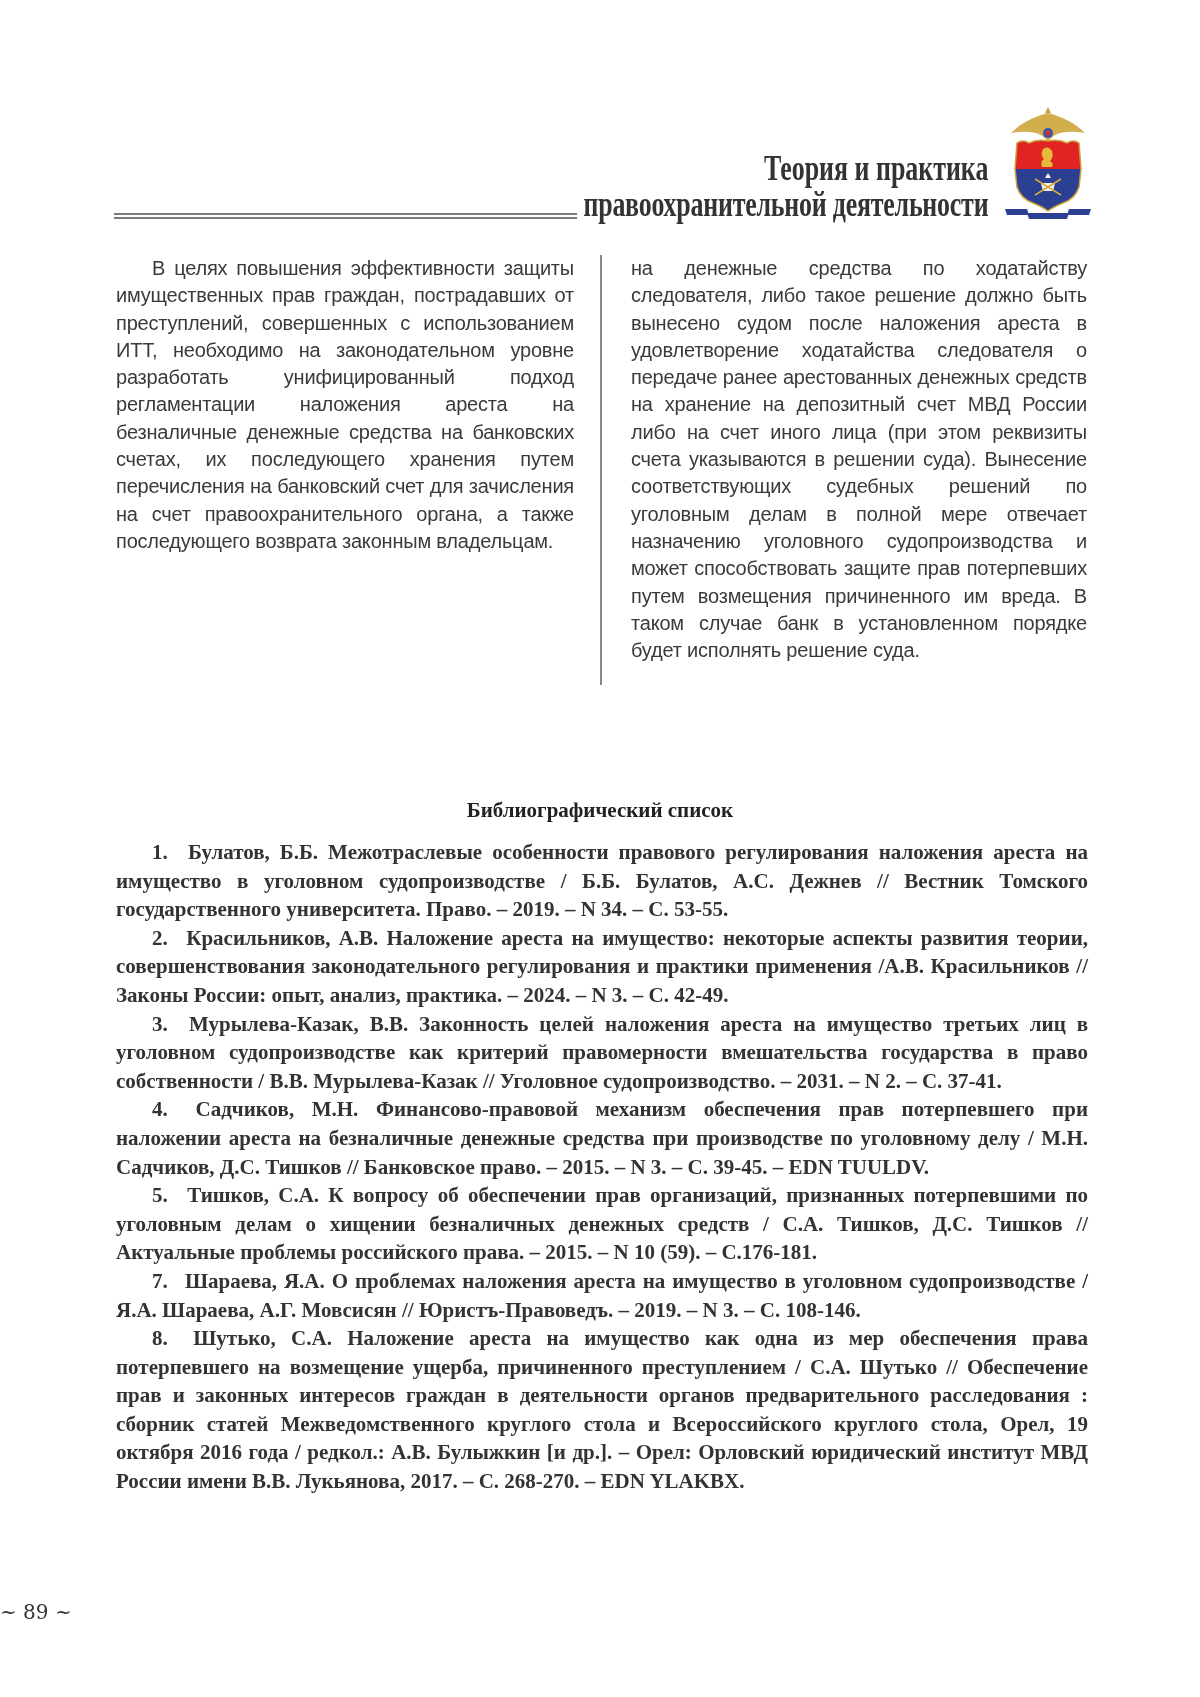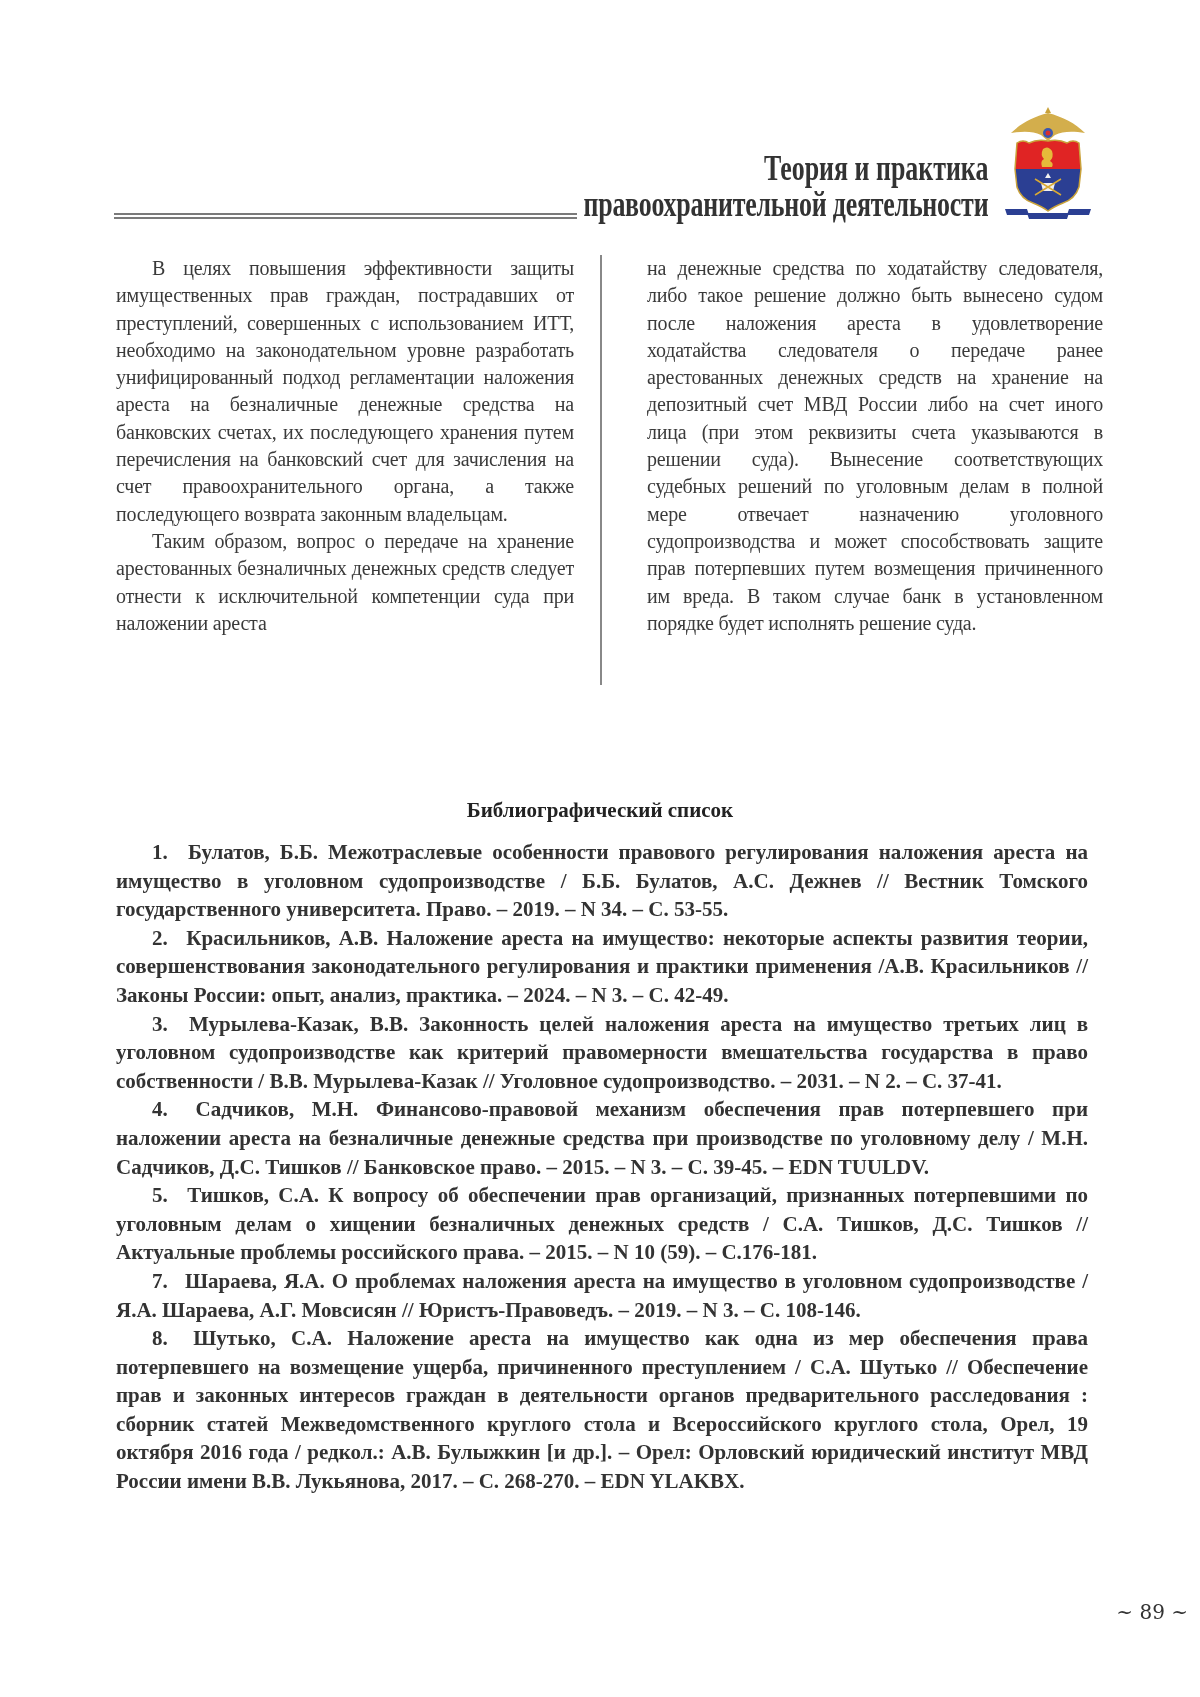--- a/index.html
+++ b/index.html
@@ -18,42 +18,42 @@
       font-family: "Liberation Serif", serif; font-weight: bold;
       color: #333; line-height: 36px; transform: scaleX(0.72); transform-origin: right top;
     }
     .header-title .l1 { font-size: 36px; display: block; }
     .header-title .l2 { font-size: 36px; display: block; letter-spacing: -0.3px; }
     .emblem { position: absolute; left: 1003px; top: 103px; width: 90px; height: 118px; }
 
     .col {
       position: absolute; top: 255px; font-size: 20px; line-height: 27.3px;
       text-align: justify; color: #3a3a3a;
-      font-family: Liberation Serif, serif; letter-spacing: -0.2px;
+      font-family: Liberation Sans, sans-serif; letter-spacing: -0.2px;
     }
     .col p { margin: 0; text-indent: 36px; }
     .col p.no-indent { text-indent: 0; }
     .col-left { left: 116px; width: 458px; }
-    .col-right { left: 631px; width: 456px; margin-left: 16px; }
+    .col-right { left: 631px; width: 456px; }
     .col-divider { position: absolute; left: 600px; top: 255px; width: 2px; height: 430px; background: #888; }
 
     .bib-title {
       position: absolute; left: 0; width: 1200px; top: 798px; text-align: center;
       font-family: "Liberation Serif", serif; font-weight: bold; font-size: 21px; color: #222;
     }
     .bib-list {
       position: absolute; left: 116px; width: 972px; top: 838px;
       font-family: "Liberation Serif", serif; font-size: 21px; line-height: 28.6px;
       color: #333; text-align: justify;
     }
     .bib-item { margin: 0; text-indent: 36px; font-weight: bold; }
     .bib-item .num { display: inline-block; min-width: 26px; text-indent: 0; }
 
     .page-number {
-      position: absolute; left: 0; width: 1188px; top: 1600px; text-align: right;
+      position: absolute; left: 0; width: 1188px; top: 1600px; text-align: left;
       font-family: "DejaVu Serif", serif; font-size: 20px; color: #333;
     }
   </style>
 </head>
 <body>
 
 <div class="header-rule"></div>
 
 <div class="header-title">
   <span class="l1">Теория и практика</span>
@@ -80,21 +80,20 @@
 
   <g>
     <path d="M2 106 h22 l2 6 h-22 z" fill="#2b3f93"></path>
     <path d="M66 106 h22 l-2 6 h-22 z" fill="#2b3f93"></path>
     <path d="M24 110 h42 l-2 6 h-38 z" fill="#2b3f93"></path>
   </g>
 </svg>
 
 <div class="col col-left">
   <p>В целях повышения эффективности защиты имущественных прав граждан, пострадавших от преступлений, совершенных с использованием ИТТ, необходимо на законодательном уровне разработать унифицированный подход регламентации наложения ареста на безналичные денежные средства на банковских счетах, их последующего хранения путем перечисления на банковский счет для зачисления на счет правоохранительного органа, а также последующего возврата законным владельцам.</p>
-  <p>Таким образом, вопрос о передаче на хранение арестованных безналичных денежных средств следует отнести к исключительной компетенции суда при наложении ареста</p>
 </div>
 
 <div class="col-divider"></div>
 
 <div class="col col-right">
   <p class="no-indent">на денежные средства по ходатайству следователя, либо такое решение должно быть вынесено судом после наложения ареста в удовлетворение ходатайства следователя о передаче ранее арестованных денежных средств на хранение на депозитный счет МВД России либо на счет иного лица (при этом реквизиты счета указываются в решении суда). Вынесение соответствующих судебных решений по уголовным делам в полной мере отвечает назначению уголовного судопроизводства и может способствовать защите прав потерпевших путем возмещения причиненного им вреда. В таком случае банк в установленном порядке будет исполнять решение суда.</p>
 </div>
 
 <div class="bib-title">Библиографический список</div>
 

